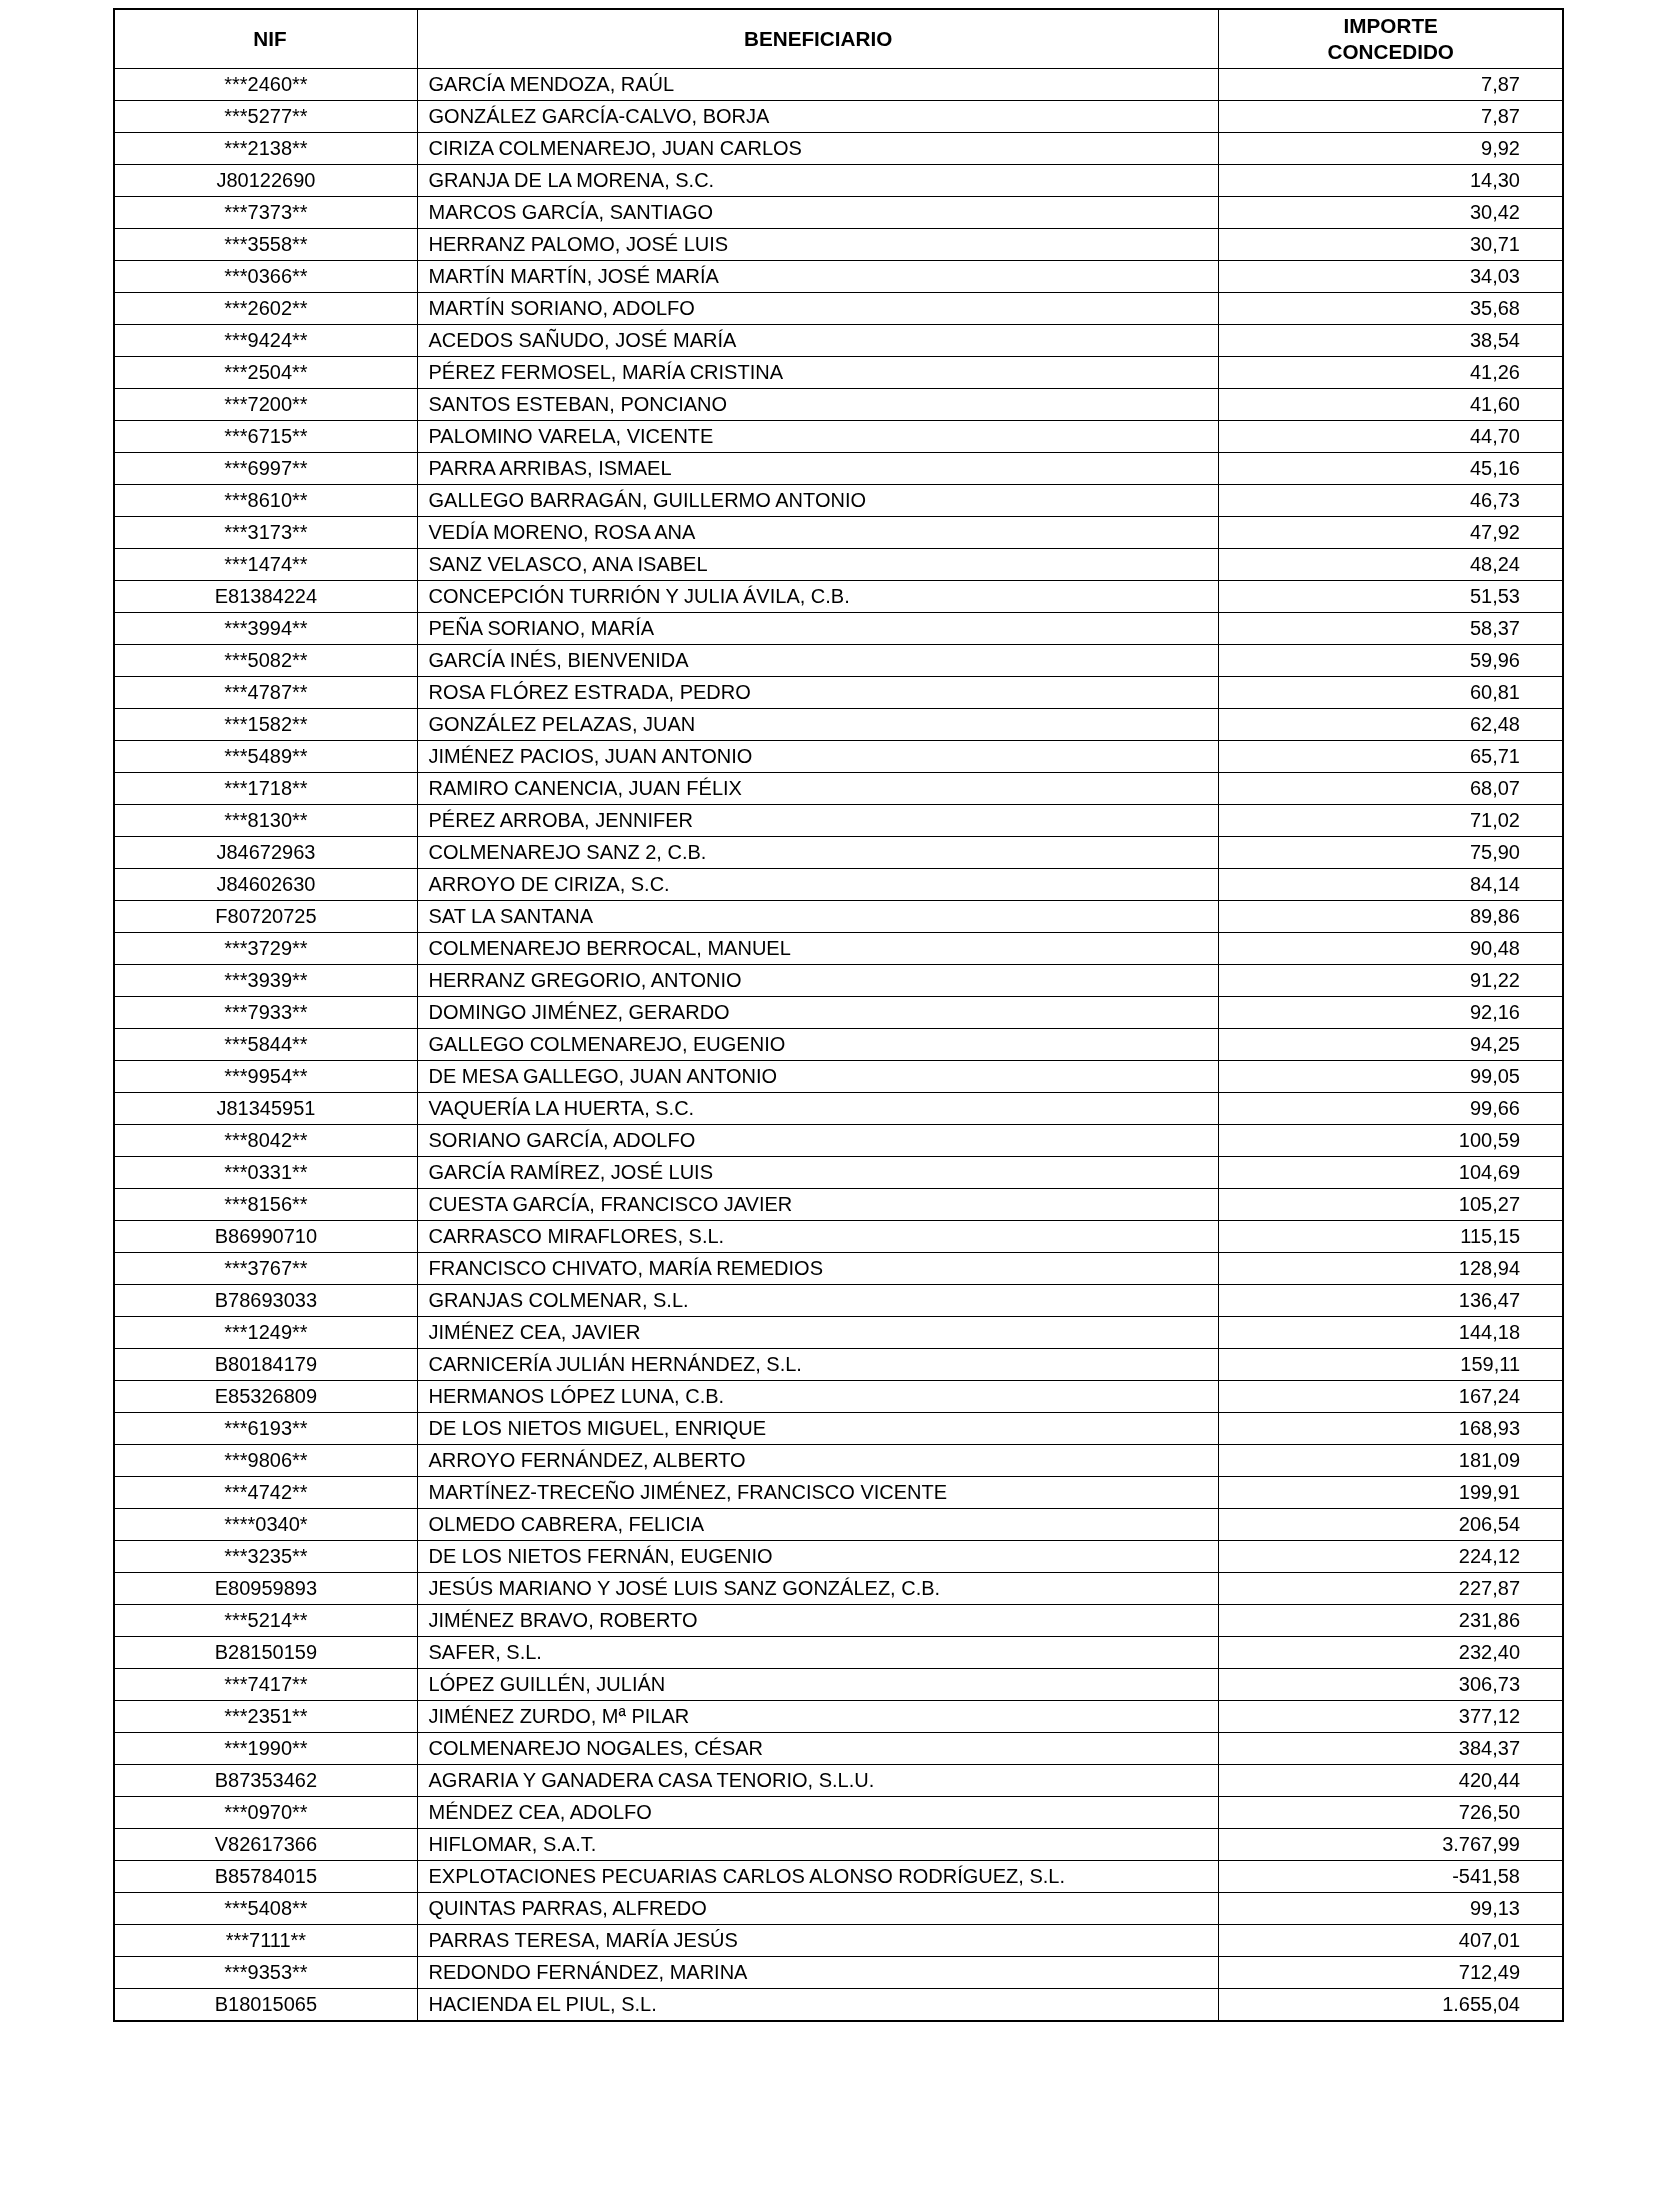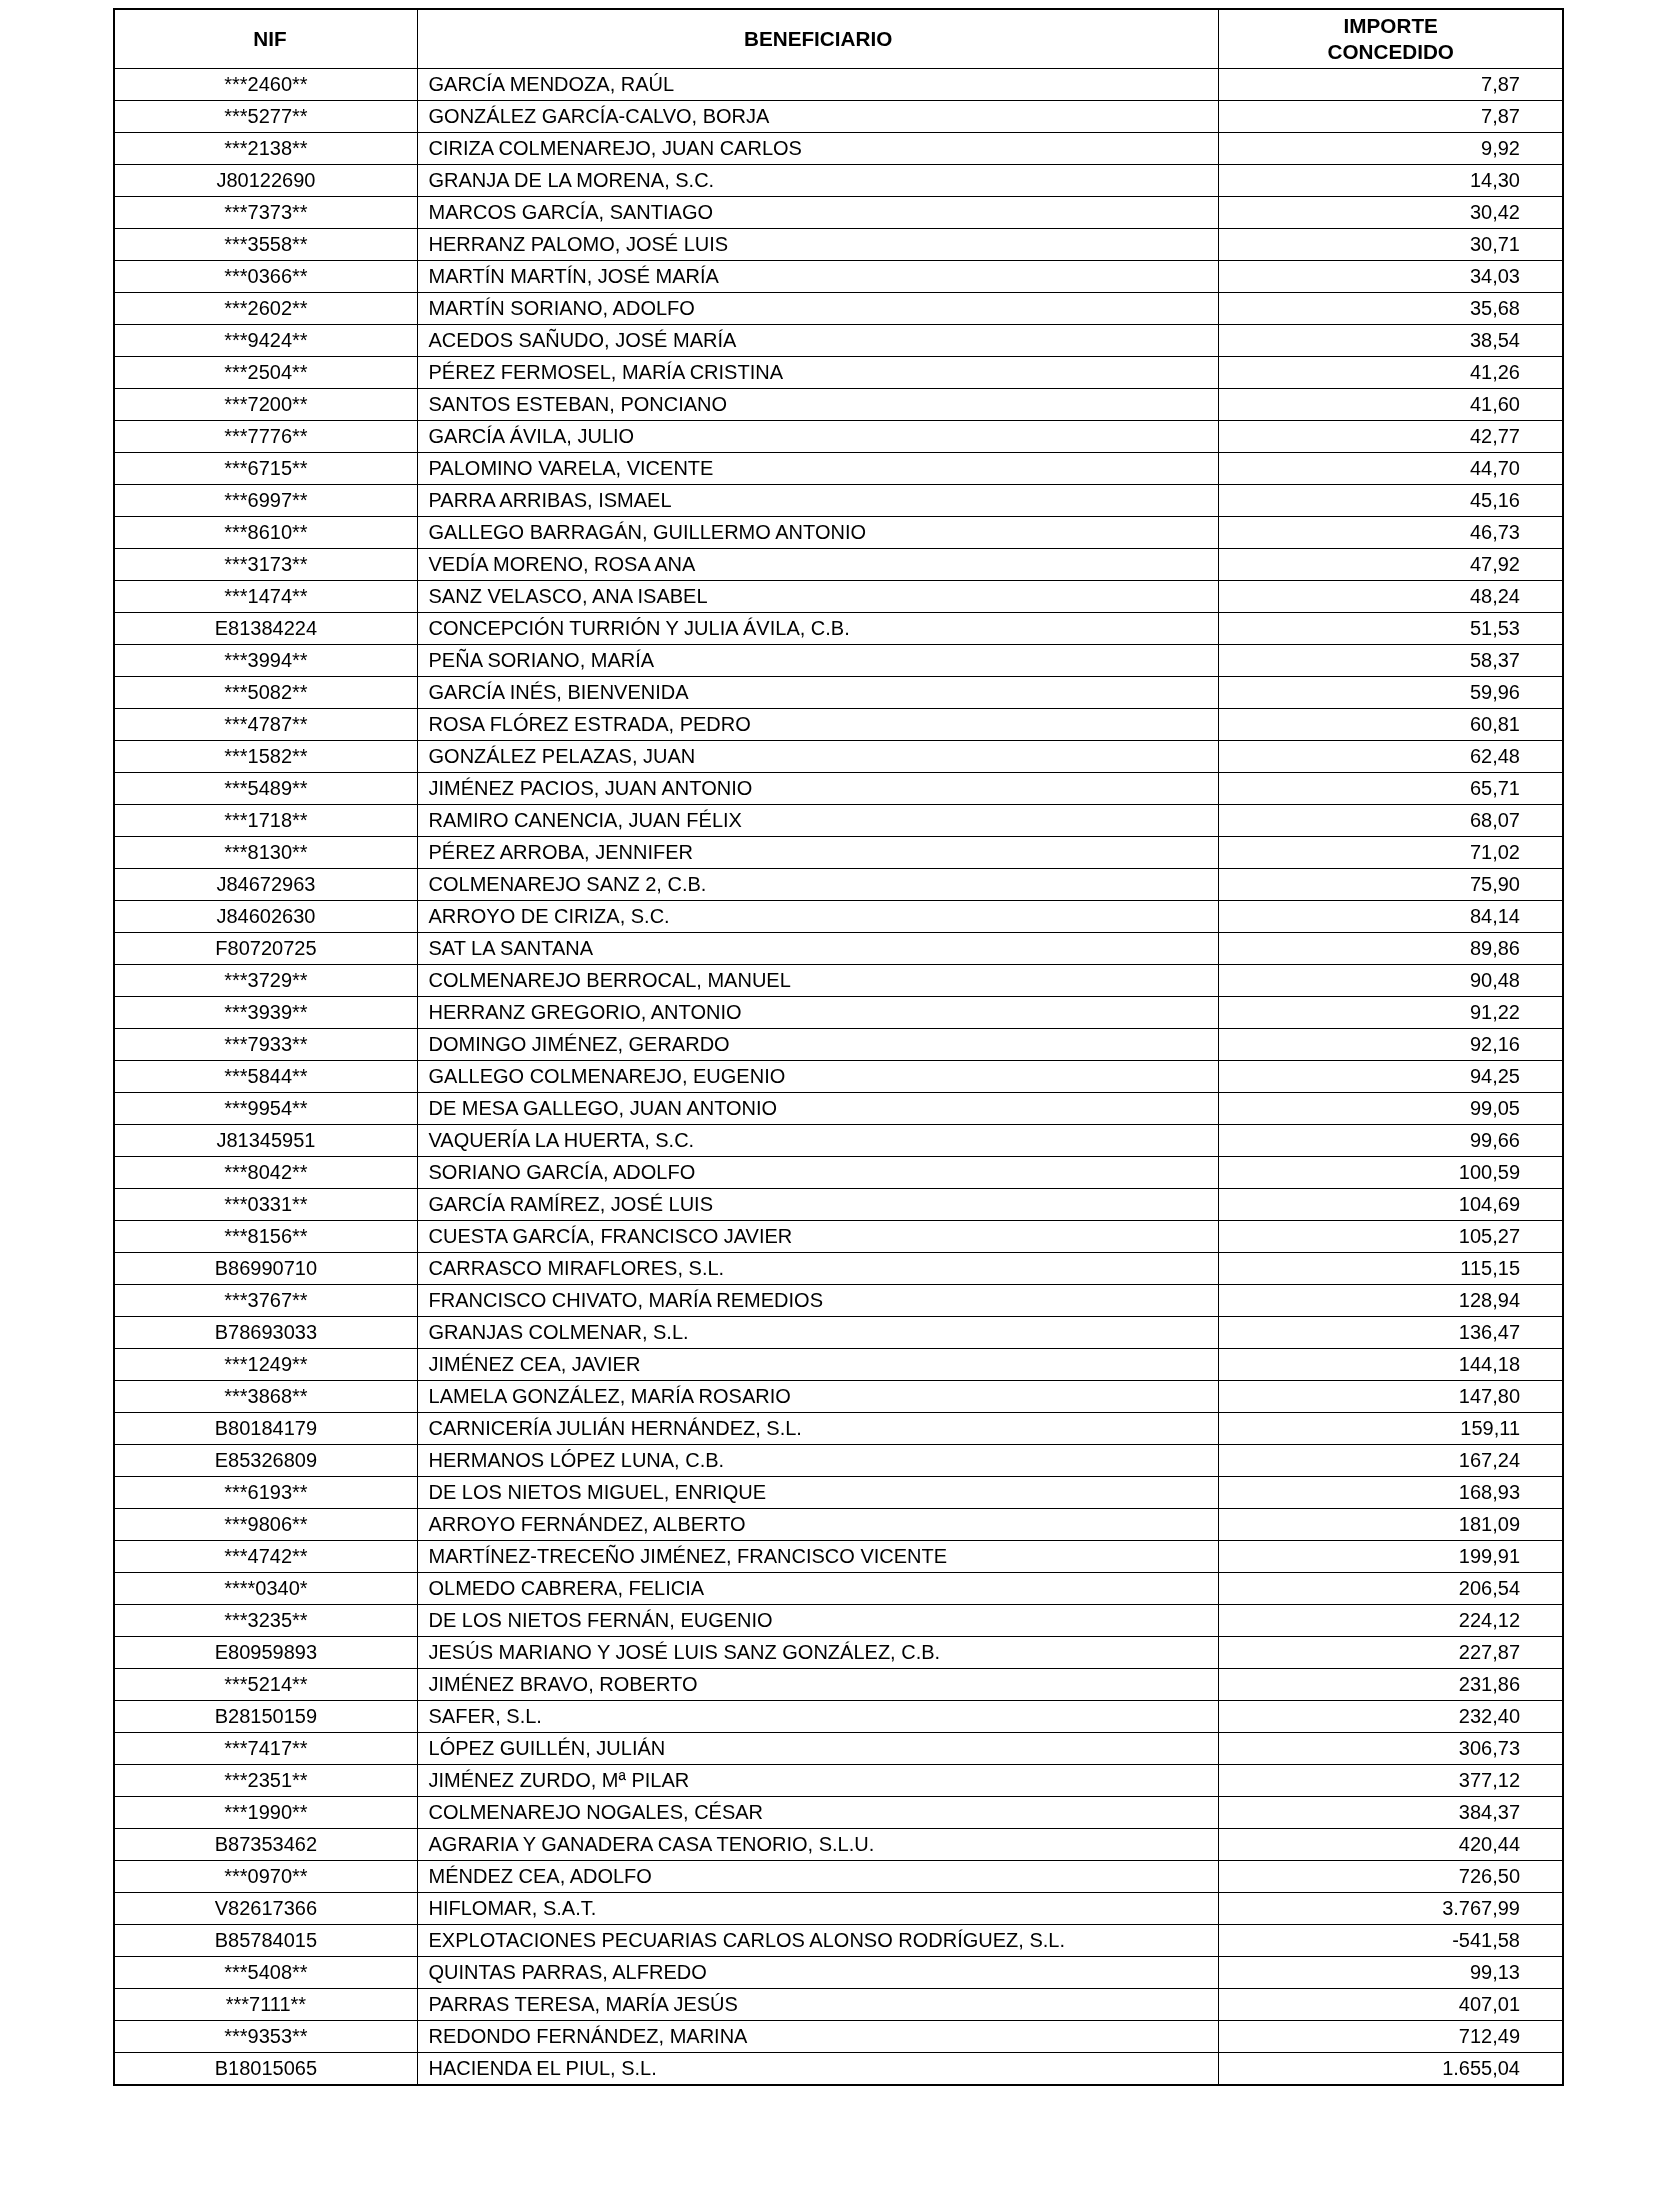--- a/index.html
+++ b/index.html
@@ -125,25 +125,20 @@
     <td class="nif-cell">***2504**</td>
     <td class="beneficiario-cell">PÉREZ FERMOSEL, MARÍA CRISTINA</td>
     <td class="importe-cell">41,26</td>
   </tr>
         <tr>
     <td class="nif-cell">***7200**</td>
     <td class="beneficiario-cell">SANTOS ESTEBAN, PONCIANO</td>
     <td class="importe-cell">41,60</td>
   </tr>
         <tr>
-    <td class="nif-cell">***7776**</td>
-    <td class="beneficiario-cell">GARCÍA ÁVILA, JULIO</td>
-    <td class="importe-cell">42,77</td>
-  </tr>
-        <tr>
     <td class="nif-cell">***6715**</td>
     <td class="beneficiario-cell">PALOMINO VARELA, VICENTE</td>
     <td class="importe-cell">44,70</td>
   </tr>
         <tr>
     <td class="nif-cell">***6997**</td>
     <td class="beneficiario-cell">PARRA ARRIBAS, ISMAEL</td>
     <td class="importe-cell">45,16</td>
   </tr>
         <tr>
@@ -273,25 +268,20 @@
   </tr>
         <tr>
     <td class="nif-cell">B78693033</td>
     <td class="beneficiario-cell">GRANJAS COLMENAR, S.L.</td>
     <td class="importe-cell">136,47</td>
   </tr>
         <tr>
     <td class="nif-cell">***1249**</td>
     <td class="beneficiario-cell">JIMÉNEZ CEA, JAVIER</td>
     <td class="importe-cell">144,18</td>
-  </tr>
-        <tr>
-    <td class="nif-cell">***3868**</td>
-    <td class="beneficiario-cell">LAMELA GONZÁLEZ, MARÍA ROSARIO</td>
-    <td class="importe-cell">147,80</td>
   </tr>
         <tr>
     <td class="nif-cell">B80184179</td>
     <td class="beneficiario-cell">CARNICERÍA JULIÁN HERNÁNDEZ, S.L.</td>
     <td class="importe-cell">159,11</td>
   </tr>
         <tr>
     <td class="nif-cell">E85326809</td>
     <td class="beneficiario-cell">HERMANOS LÓPEZ LUNA, C.B.</td>
     <td class="importe-cell">167,24</td>

